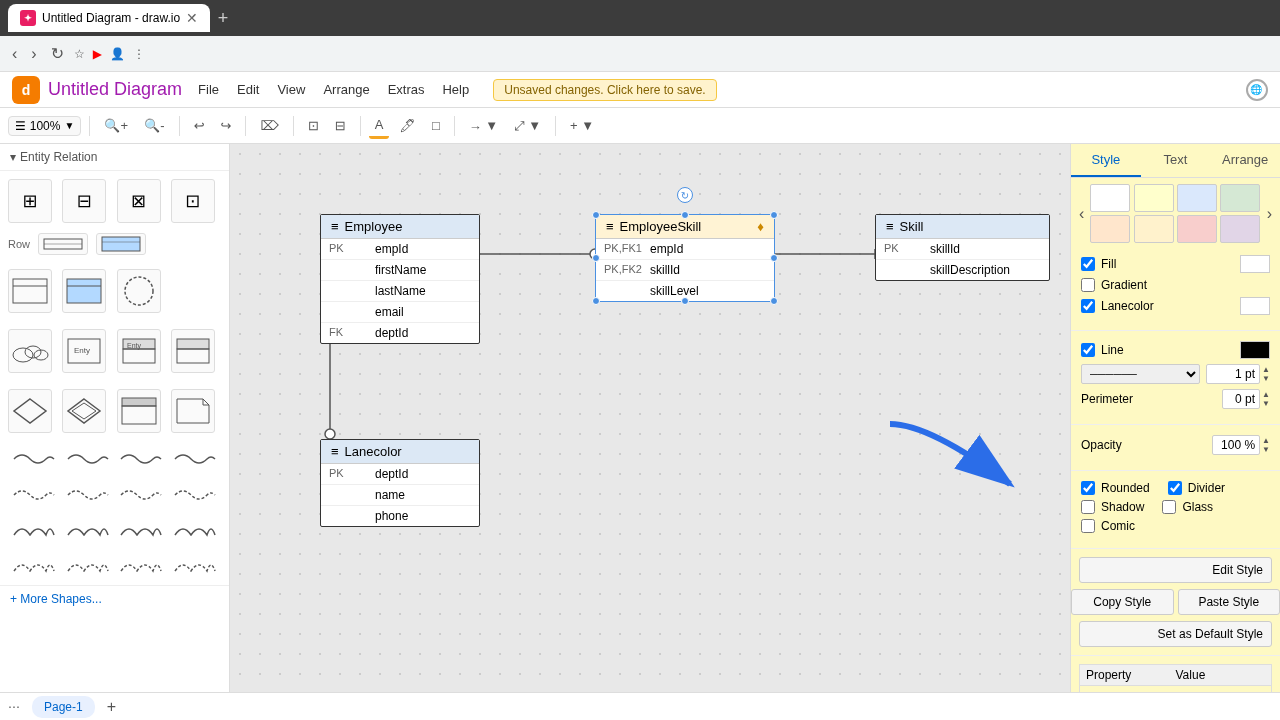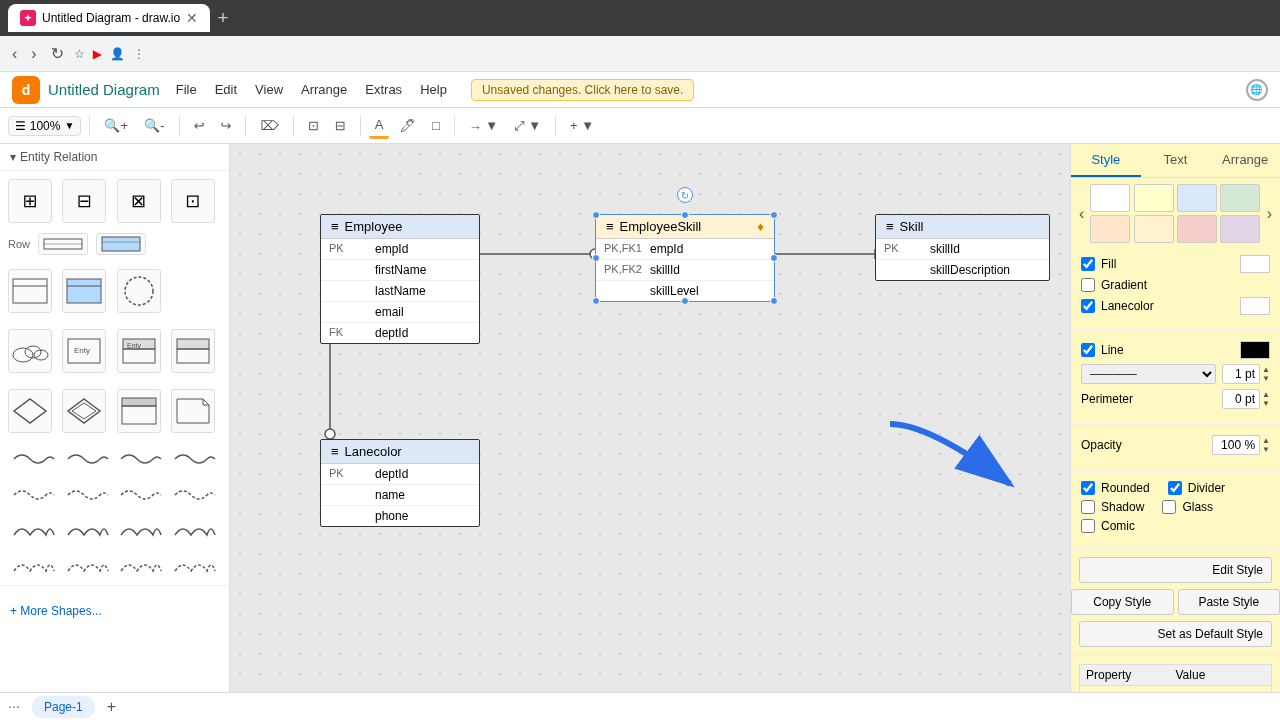--- a/index.html
+++ b/index.html
@@ -12,21 +12,21 @@
     .browser-tab .close-x { margin-left: auto; font-size: 14px; color: #666; cursor: pointer; }
     .new-tab-btn { color: #ccc; font-size: 18px; cursor: pointer; }
     .nav-bar { background: #f1f3f4; height: 36px; display: flex; align-items: center; padding: 0 8px; gap: 6px; border-bottom: 1px solid #ddd; }
     .nav-btn { background: none; border: none; font-size: 16px; color: #555; cursor: pointer; padding: 4px; border-radius: 50%; }
     .url-bar { flex: 1; background: white; border: 1px solid #ccc; border-radius: 20px; padding: 4px 12px; font-size: 13px; color: #333; }
     .nav-icons { display: flex; gap: 8px; align-items: center; color: #555; }
 
     
     .app-bar { background: white; height: 36px; display: flex; align-items: center; padding: 0 12px; border-bottom: 1px solid #ddd; gap: 8px; }
     .app-logo { width: 28px; height: 28px; background: #f57c00; border-radius: 6px; display: flex; align-items: center; justify-content: center; color: white; font-size: 14px; font-weight: bold; }
-    .app-title { font-size: 15px; font-weight: 500; color: #0f766e; }
+    .app-title { font-size: 18px; font-weight: 500; color: #a21caf; }
     .menu-items { display: flex; gap: 2px; }
     .menu-item { padding: 4px 8px; font-size: 13px; color: #333; cursor: pointer; border-radius: 3px; }
     .save-notice { background: #fff3cd; border: 1px solid #f5c842; border-radius: 4px; padding: 3px 10px; font-size: 12px; color: #856404; margin-left: 8px; cursor: pointer; }
     .app-icons-right { margin-left: auto; display: flex; gap: 8px; align-items: center; }
     .globe-icon { width: 22px; height: 22px; border-radius: 50%; border: 2px solid #aaa; display: flex; align-items: center; justify-content: center; font-size: 10px; color: #aaa; }
 
     
     .toolbar { background: white; height: 36px; display: flex; align-items: center; padding: 0 8px; border-bottom: 1px solid #ddd; gap: 4px; }
     .toolbar-btn { padding: 4px 6px; border: none; background: none; cursor: pointer; border-radius: 3px; font-size: 13px; color: #555; display: flex; align-items: center; gap: 2px; }
     .toolbar-sep { width: 1px; height: 20px; background: #ddd; margin: 0 4px; }
@@ -37,21 +37,21 @@
 
     
     .left-panel { width: 230px; background: white; border-right: 1px solid #ddd; overflow-y: auto; overflow-x: hidden; }
     .panel-header { padding: 6px 10px; font-size: 12px; color: #555; border-bottom: 1px solid #eee; display: flex; align-items: center; gap: 4px; }
     .panel-grid { display: grid; grid-template-columns: repeat(4, 1fr); gap: 4px; padding: 8px; }
     .panel-item { width: 44px; height: 44px; border: 1px solid #ddd; border-radius: 3px; display: flex; align-items: center; justify-content: center; cursor: pointer; background: #fafafa; }
     .panel-row { display: flex; align-items: center; gap: 8px; padding: 2px 8px; }
     .panel-row-label { font-size: 11px; color: #666; }
     .panel-wavy-grid { display: grid; grid-template-columns: repeat(4, 1fr); gap: 2px; padding: 4px 8px; }
     .wavy-item { height: 28px; display: flex; align-items: center; justify-content: center; }
-    .more-shapes { padding: 18px 10px; font-size: 12px; color: #0066cc; cursor: pointer; display: flex; align-items: center; gap: 4px; border-top: 1px solid #eee; }
+    .more-shapes { padding: 6px 10px; font-size: 12px; color: #0066cc; cursor: pointer; display: flex; align-items: center; gap: 4px; border-top: 1px solid #eee; }
 
     
     .canvas-area { flex: 1; background: #e8e8e8; position: relative; overflow: hidden; }
     .canvas-bg { position: absolute; inset: 0; background-color: #e8e8e8; background-image: radial-gradient(#ccc 1px, transparent 1px); background-size: 20px 20px; }
 
     
     .er-table { position: absolute; border: 1.5px solid #333; border-radius: 2px; background: white; min-width: 160px; }
     .er-table.selected { border-color: #4a90e2; }
     .er-header { background: #dce8f5; padding: 4px 10px; font-size: 13px; font-weight: 500; border-bottom: 1px solid #ccc; display: flex; align-items: center; gap: 6px; }
     .er-header.yellow { background: #fff3d4; }
@@ -528,21 +528,21 @@
       <div class="rp-row">
         <input type="checkbox" class="rp-checkbox checkbox-checked" checked="" style="">
         <span>Line</span>
         <div class="rp-color-box" style="background:#000000;margin-left:auto;"></div>
       </div>
       <div class="rp-row">
         <select class="rp-select">
           <option>──────</option>
         </select>
         <div style="display:flex;align-items:center;gap:2px;">
-          <input type="text" class="rp-number" value="1 pt" style="width: 38px;">
+          <input type="text" class="rp-number" value="1 pt" style="width: 54px;">
           <div class="spin-arrows">
               <span>▲</span>
               <span>▼</span>
             </div>
         </div>
       </div>
       <div class="rp-row">
         <span>Perimeter</span>
         <div style="display:flex;align-items:center;gap:2px;margin-left:auto;">
           <input type="text" class="rp-number" value="0 pt" style="width: 38px;">

